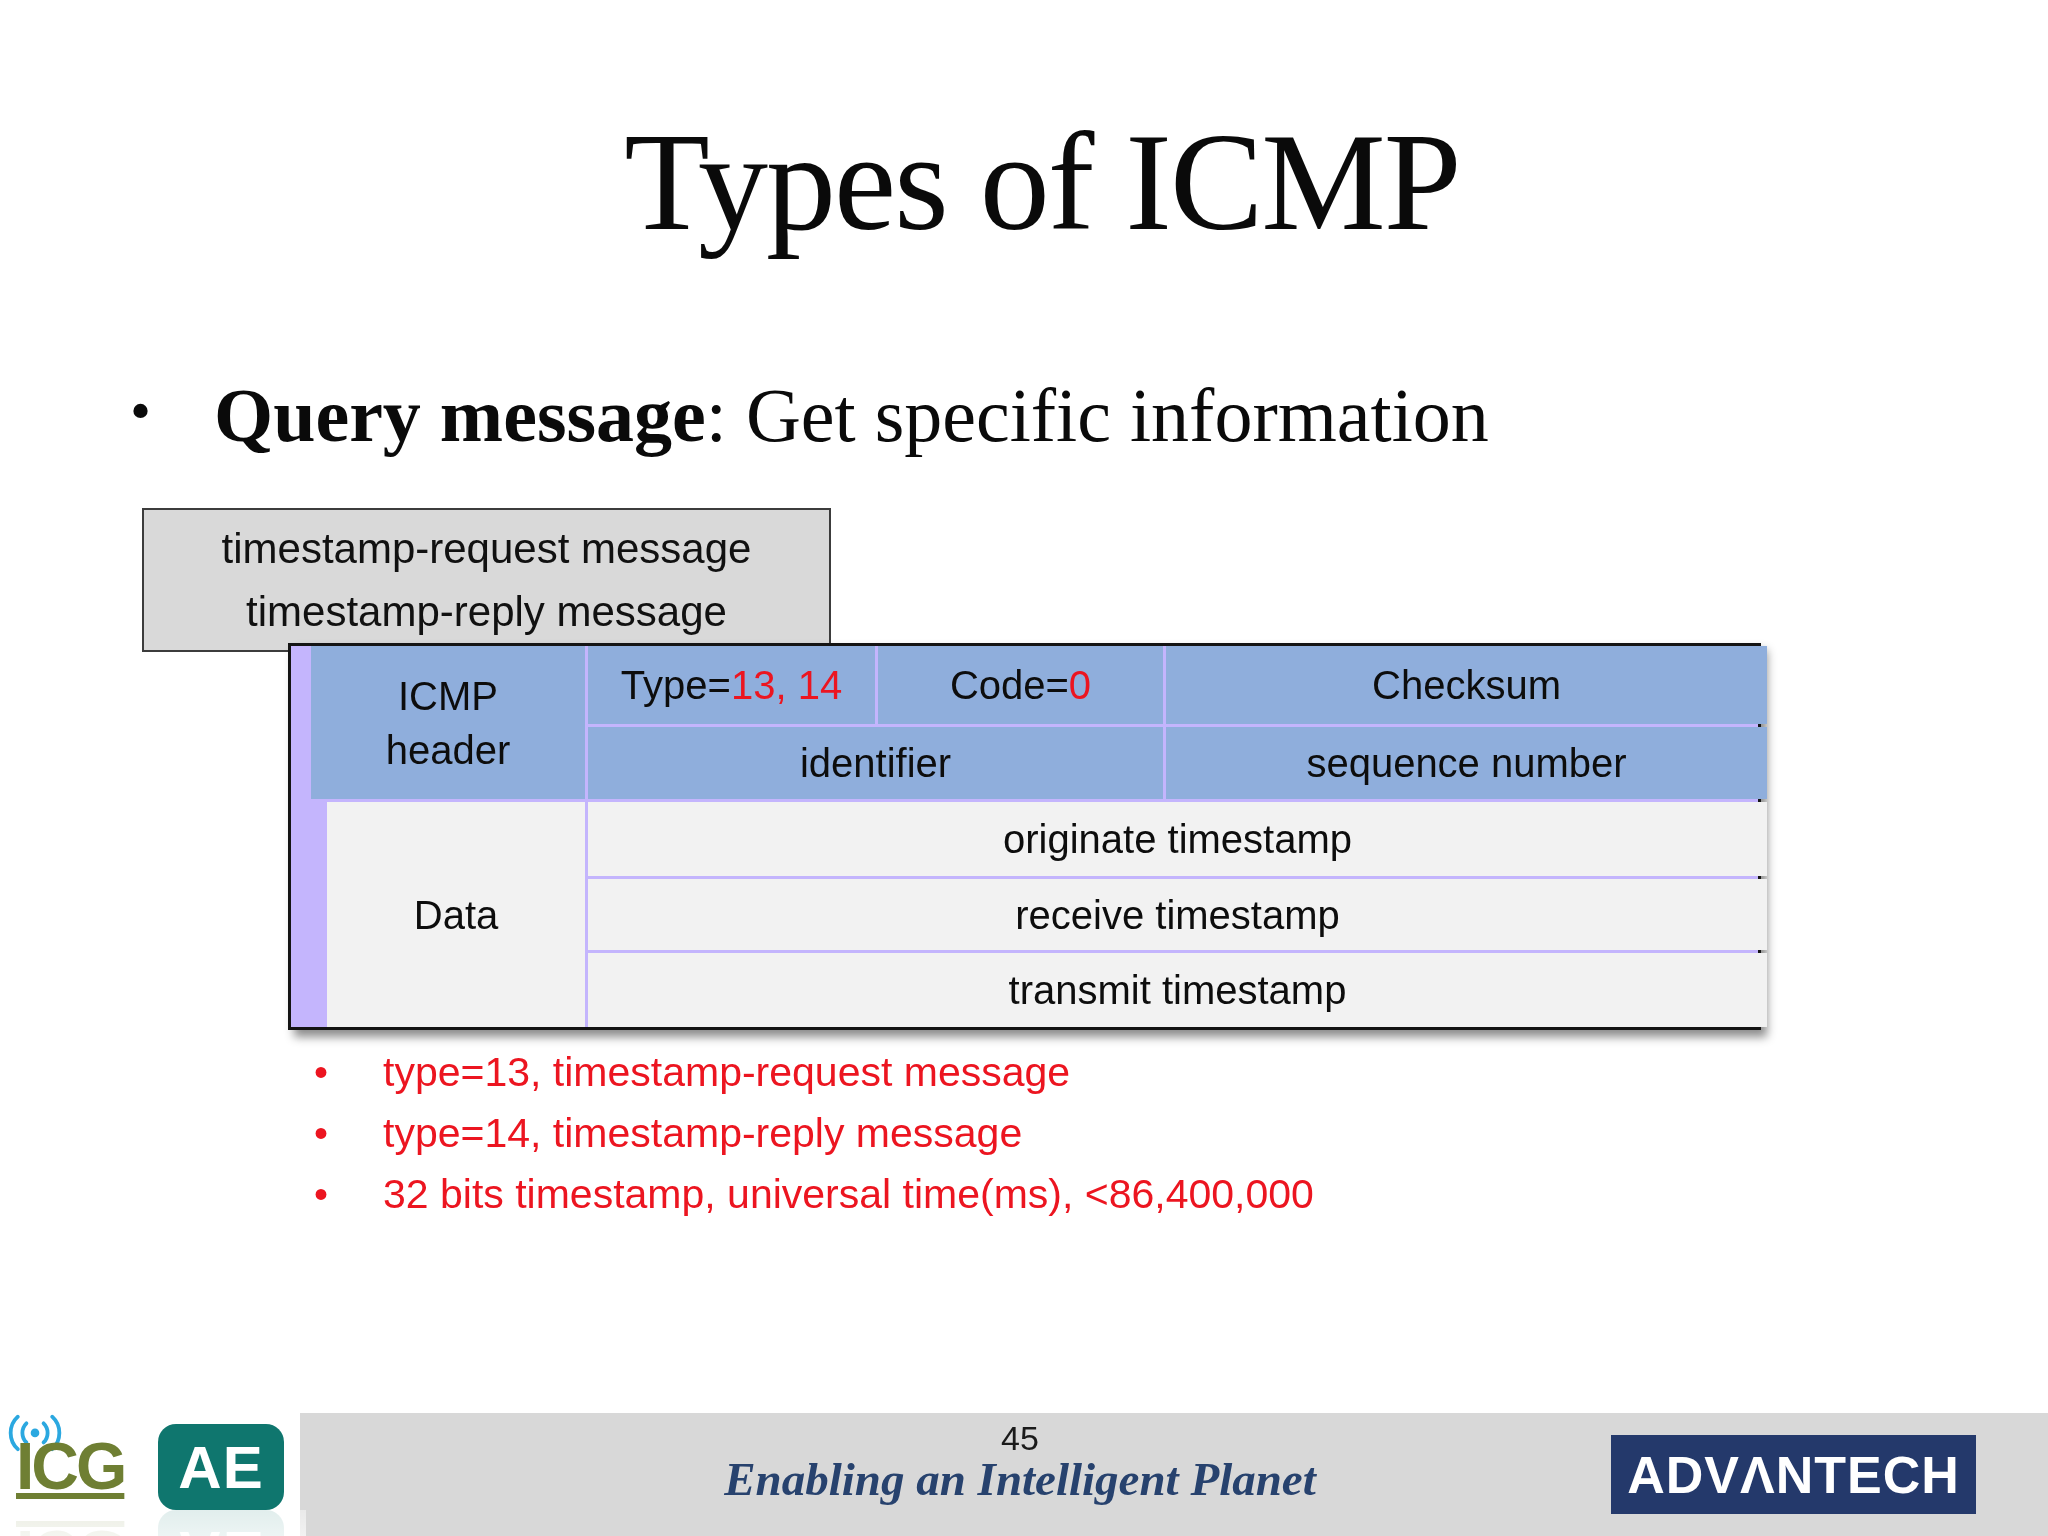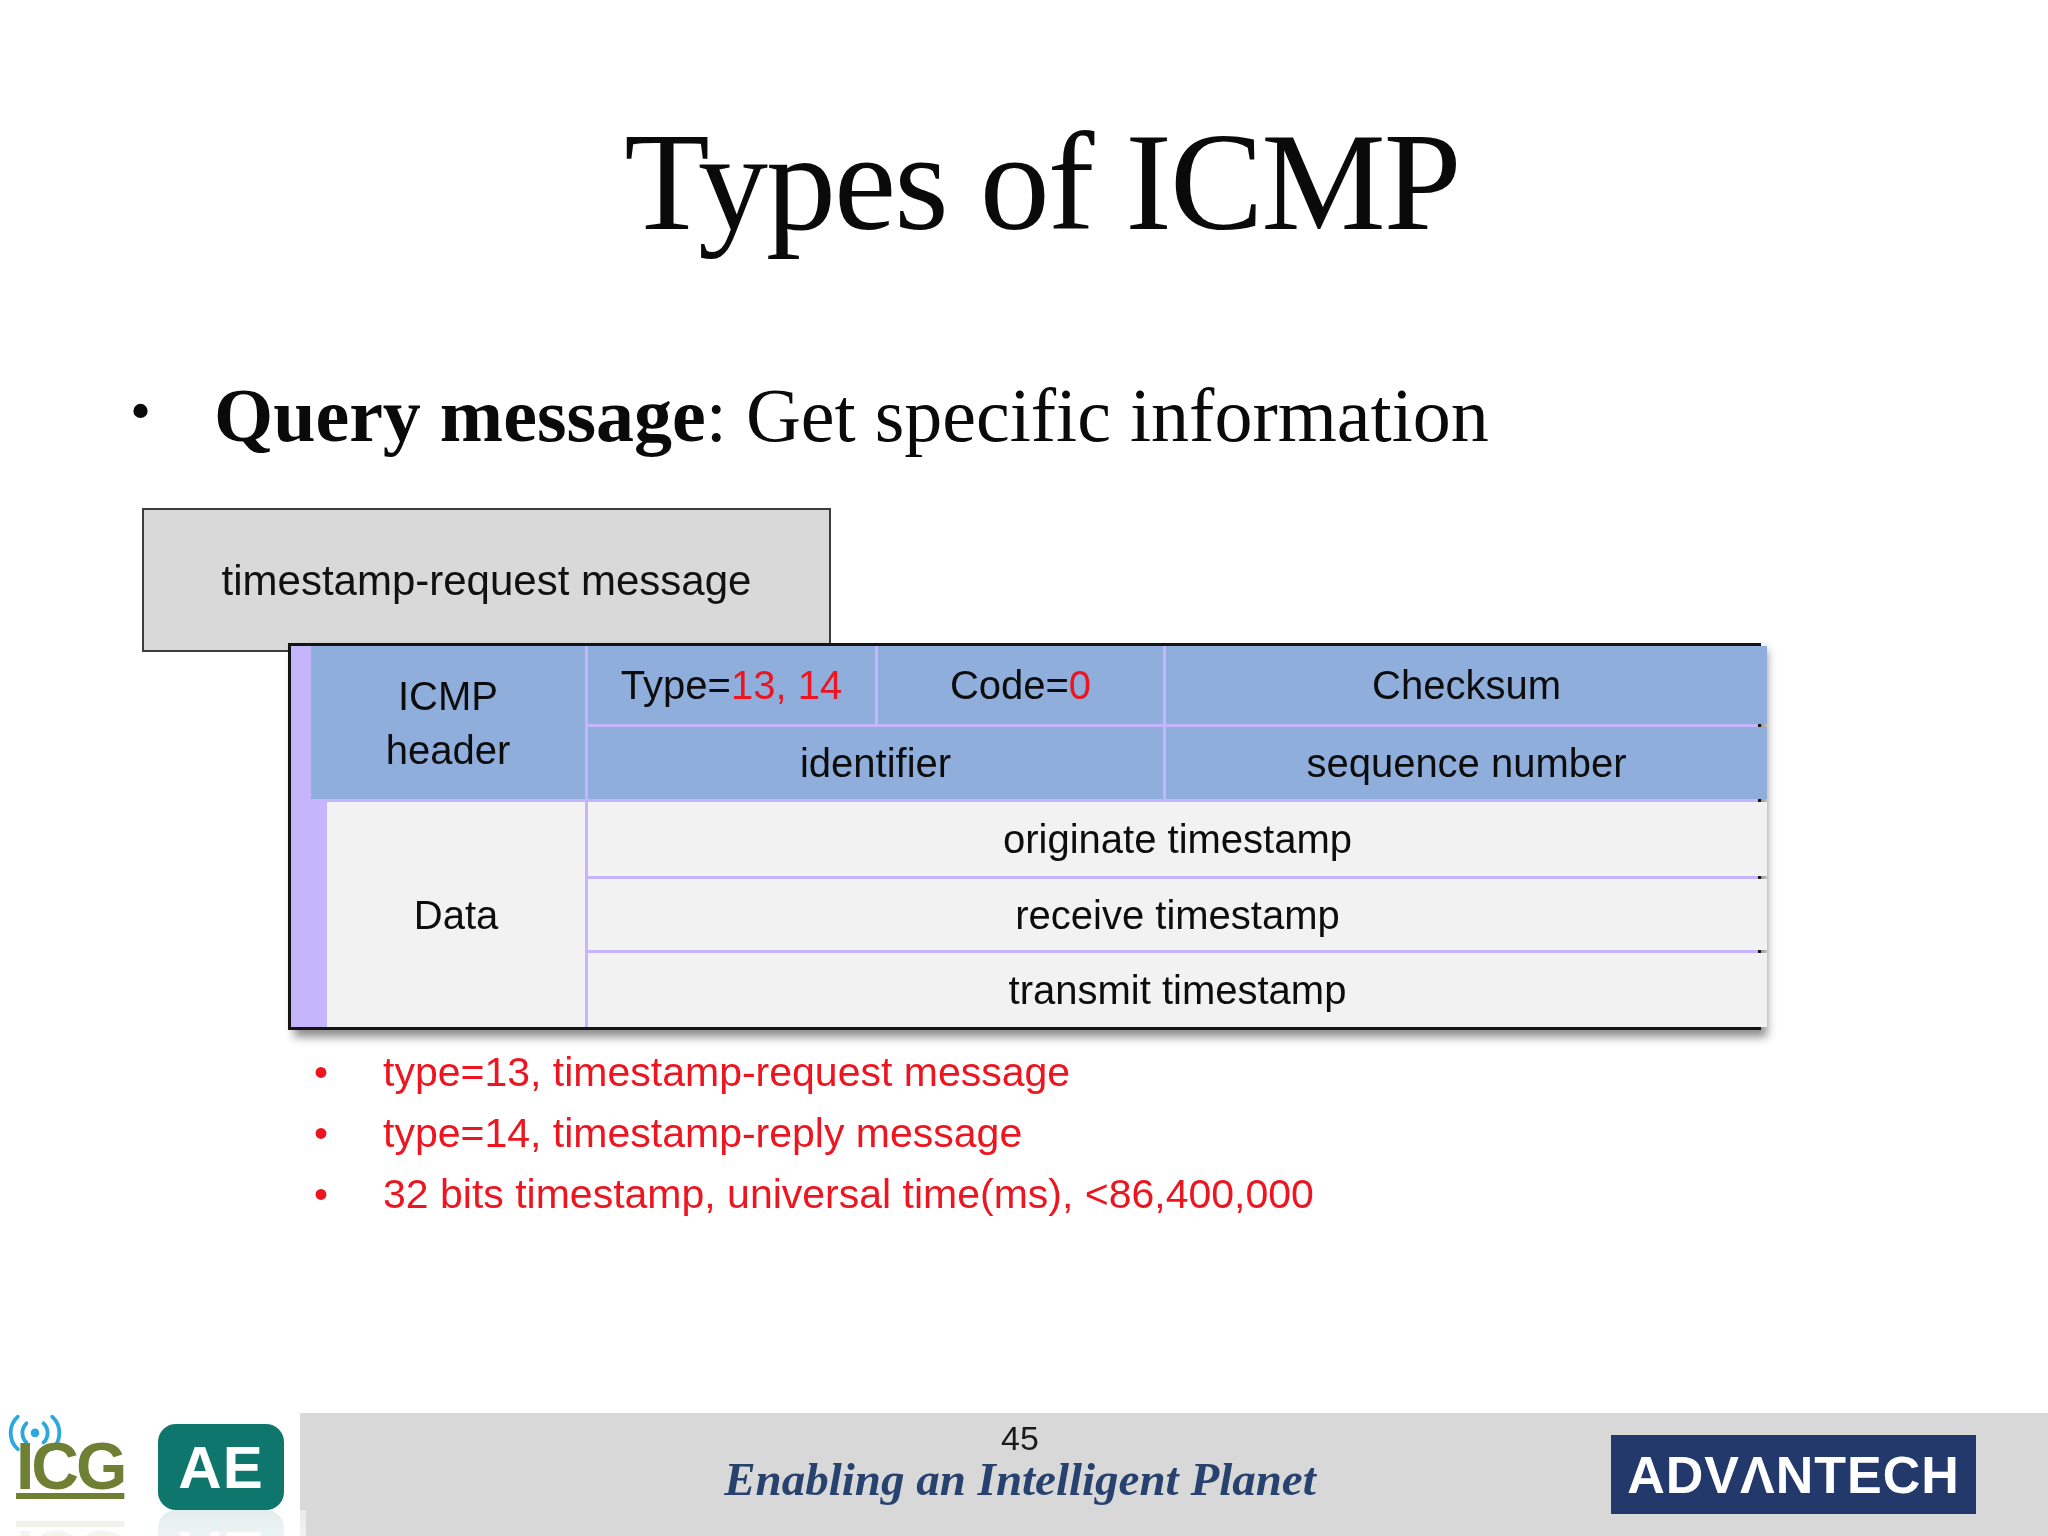--- a/index.html
+++ b/index.html
@@ -120,20 +120,21 @@
 <body>
 
 <div class="slide-title">Types of ICMP</div>
 
 <div class="main-bullet">
   <span class="term">Query message</span><span>: Get specific information</span>
 </div>
 
 <div class="callout">
   <div>timestamp-request message</div>
+  <div>timestamp-reply message</div>
 </div>
 
 <div class="pkt-table">
   <div class="cell blue c-icmp">
     <div>
       <div>ICMP</div>
       <div>header</div>
     </div>
   </div>
   <div class="cell blue c-type">

